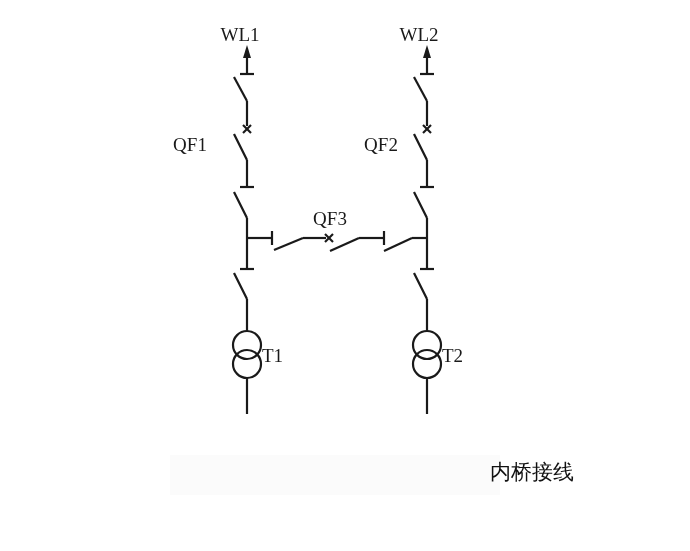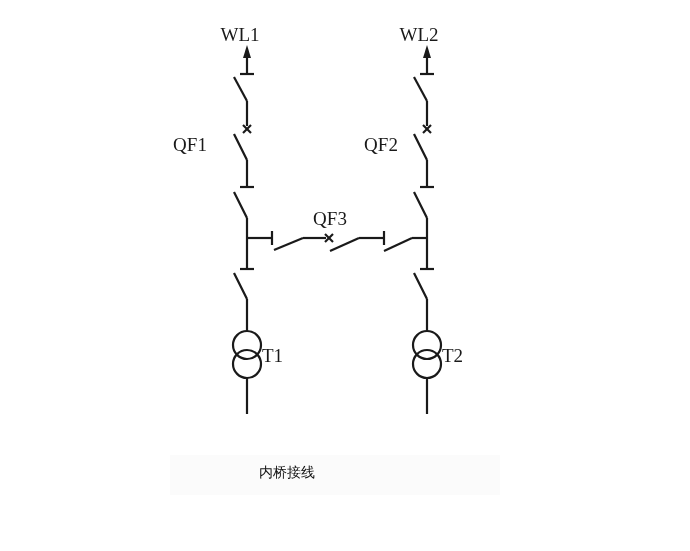--- a/index.html
+++ b/index.html
@@ -1,19 +1,19 @@
 <!DOCTYPE html>
 <html><head>
   <meta charset="utf-8">
   <style>
     html, body { margin: 0; padding: 0; background: #ffffff; }
     body { width: 690px; height: 551px; position: relative; overflow: hidden; font-family: "Liberation Serif", serif; }
     #diagram { position: absolute; left: 0; top: 0; width: 690px; height: 551px; }
     .caption-band { position: absolute; left: 170px; top: 455px; width: 330px; height: 40px; background: #fbfbfb; }
-    .caption { position: absolute; left: 0; top: 455px; width: 574px; text-align: center; font-family: "DejaVu Sans", sans-serif; font-size: 14px; color: #111; line-height: 34px; }
+    .caption { position: absolute; left: 0; top: 455px; width: 574px; text-align: right; font-family: "DejaVu Sans", sans-serif; font-size: 21px; color: #111; line-height: 34px; }
     svg text { font-family: "Liberation Serif", serif; fill: #1a1a1a; }
   </style>
 </head>
 <body>
 
 <div class="caption-band"></div>
 
 <svg id="diagram" viewBox="0 0 690 551" xmlns="http://www.w3.org/2000/svg">
   <g stroke="#1a1a1a" stroke-width="2.2" fill="none" stroke-linecap="butt">
 

